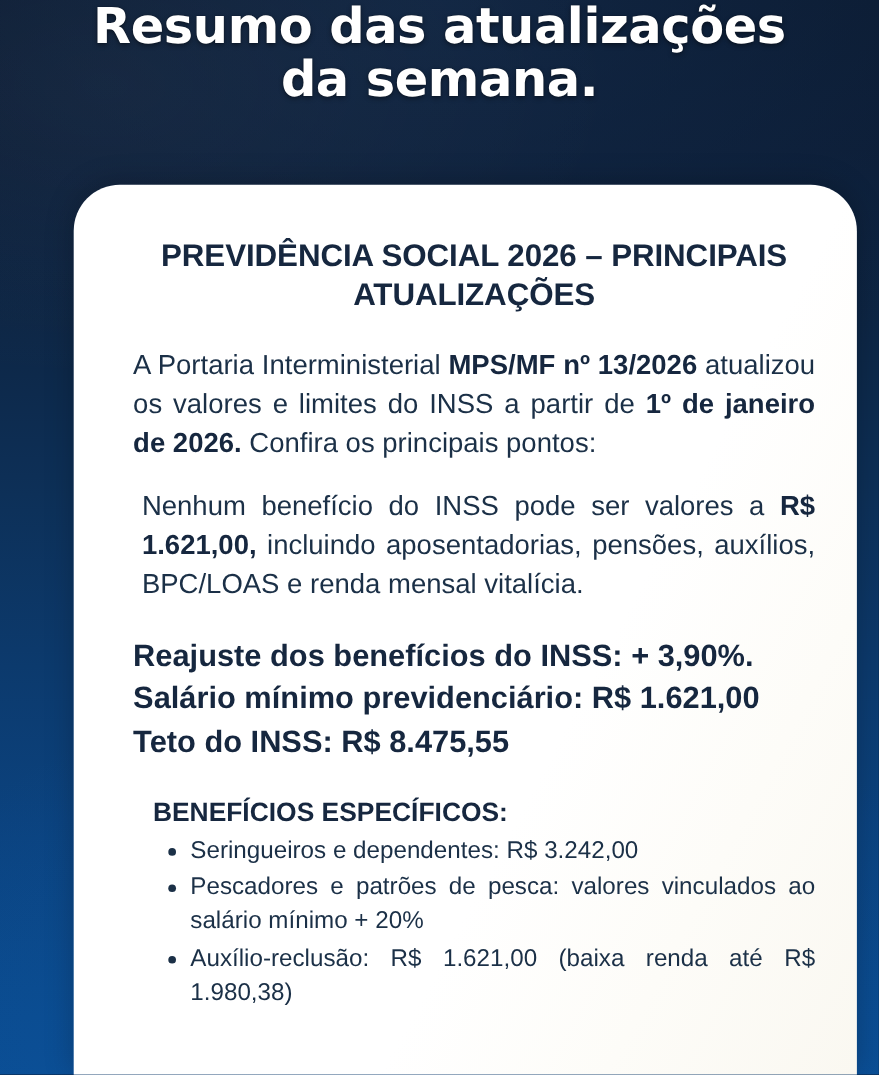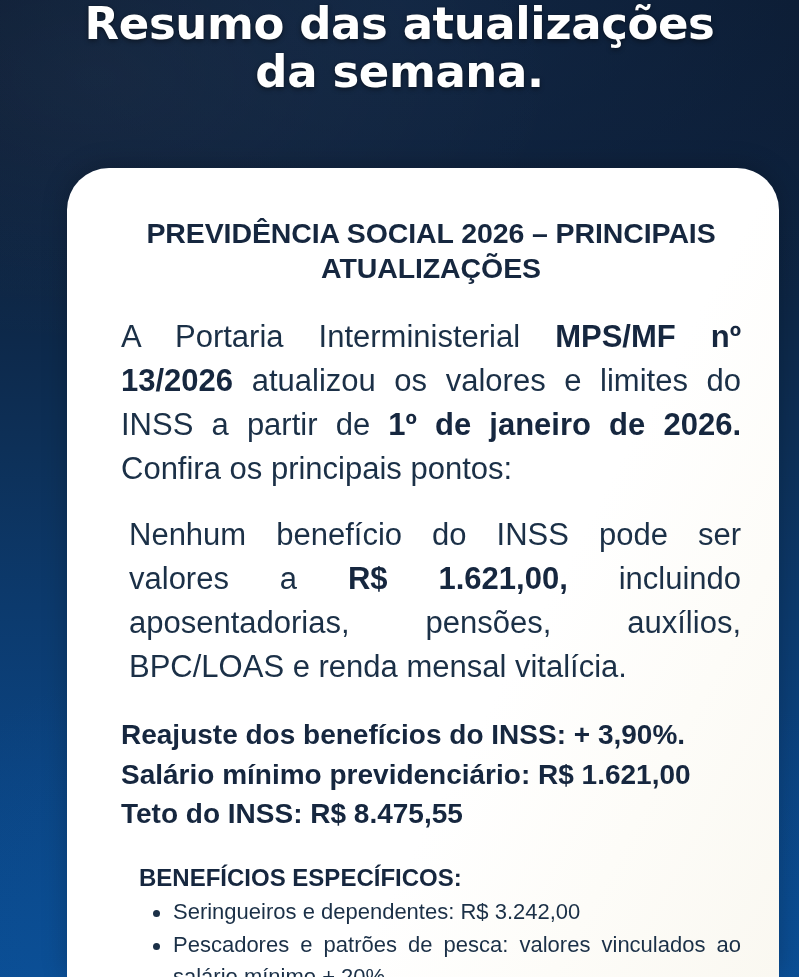--- a/index.html
+++ b/index.html
@@ -84,21 +84,21 @@
     font-size: 28.5px;
     font-weight: 700;
     line-height: 1.24;
     color: #16273f;
     text-align: center;
     letter-spacing: -0.1px;
     margin-bottom: 28px;
   }
 
   .para {
-    font-size: 31px;
+    font-size: 25px;
     line-height: 1.42;
     color: #1b3047;
     text-align: justify;
     text-justify: inter-word;
   }
   .para b, .para strong { font-weight: 700; color: #16273f; }
 
   .para-intro { margin-bottom: 22px; }
 
   .para-minimo {
@@ -169,15 +169,16 @@
 
   <p class="bold-block">Reajuste dos benefícios do INSS: + 3,90%.
 Salário mínimo previdenciário: R$ 1.621,00
 Teto do INSS: R$ 8.475,55</p>
 
   <div class="section-label">BENEFÍCIOS ESPECÍFICOS:</div>
 
   <ul class="bullets">
     <li>Seringueiros e dependentes: R$ 3.242,00</li>
     <li>Pescadores e patrões de pesca: valores vinculados ao salário mínimo + 20%</li>
+    <li>Auxílio-reclusão: R$ 1.621,00 (baixa renda até R$ 1.980,38)</li>
   </ul>
 
 </div>
 
 </body></html>

